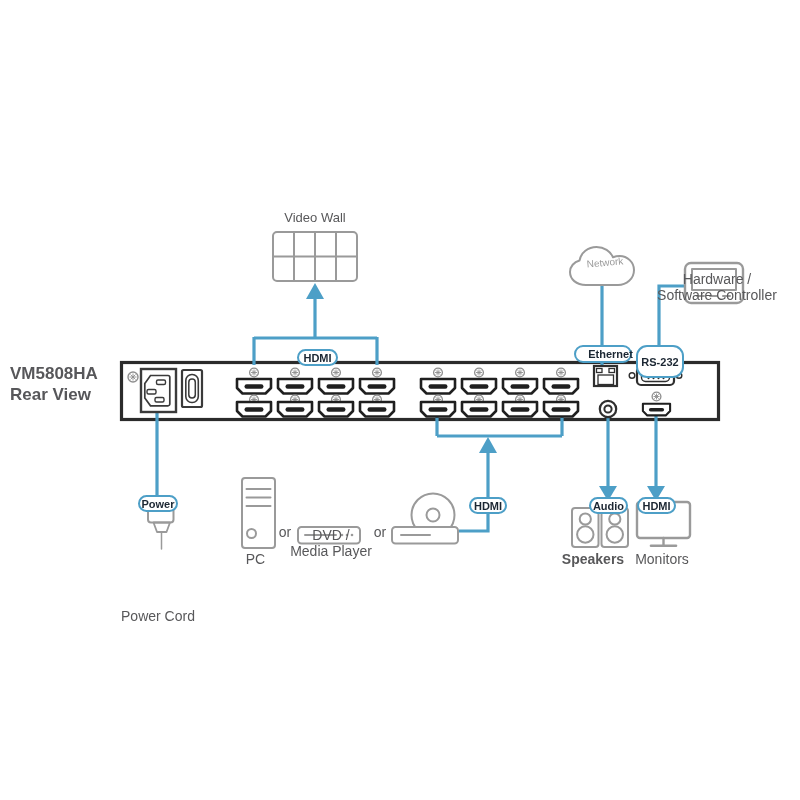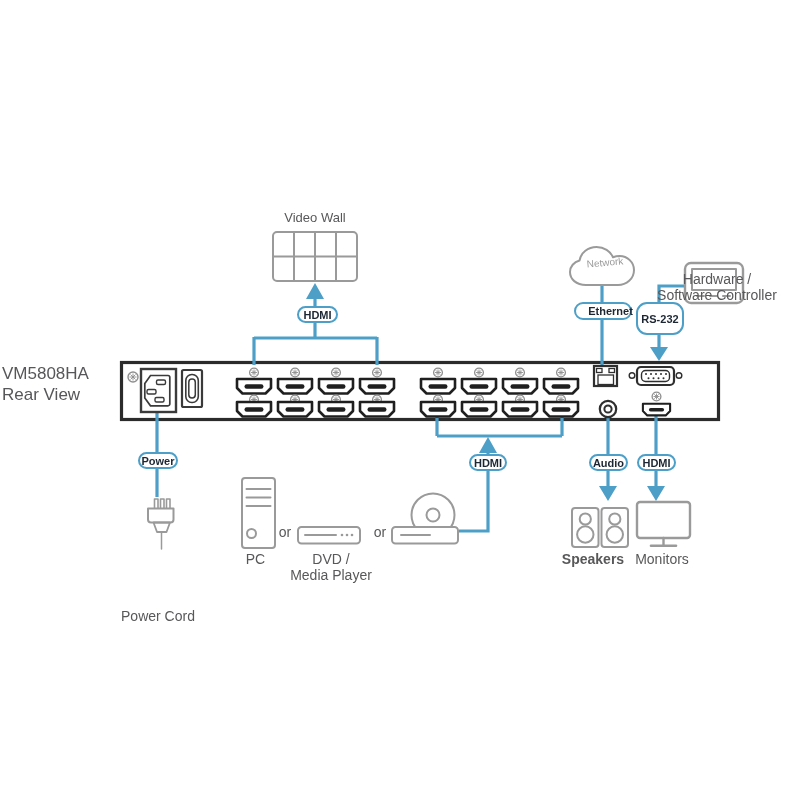--- a/index.html
+++ b/index.html
@@ -3,22 +3,22 @@
 <meta charset="utf-8">
 <style>
   html,body{margin:0;padding:0;}
   body{width:800px;height:800px;background:#ffffff;font-family:"Liberation Sans",sans-serif;}
   #canvas{position:relative;width:800px;height:800px;background:#fff;overflow:hidden;}
   #diagram-svg{position:absolute;left:0;top:0;}
   .lbl{position:absolute;color:#58585a;font-size:14px;line-height:15.5px;text-align:center;}
   .lbl span{display:block;}
   .badge{position:absolute;box-sizing:border-box;background:#fff;border:2.5px solid #4d9fc7;
          border-radius:11px;color:#1c2733;font-size:11px;font-weight:bold;
-         display:flex;align-items:center;justify-content:center;letter-spacing:0px;}
-  .title{position:absolute;left:2px;top:363px;width:110px;color:#57575a;font-size:17px;line-height:21px;text-align:left;}
+         display:flex;align-items:center;justify-content:center;letter-spacing:0px;margin-top:43px;}
+  .title{position:absolute;left:10px;top:363px;width:110px;color:#57575a;font-size:17px;line-height:21px;text-align:left;font-weight:bold;}
   .net-lbl{position:absolute;left:579px;top:257px;width:52px;text-align:center;color:#9a9a9a;font-size:10px;transform:rotate(-5deg);}
 </style>
 </head>
 <body>
 
 <div id="canvas">
 
 <svg id="diagram-svg" width="800" height="800" viewBox="0 0 800 800">
   <defs>
     <g id="hdmi-port">
@@ -217,21 +217,21 @@
 <div class="badge" style="left:574px;top:302px;width:58px;height:18px;padding-left:15px;">Ethernet</div>
 <div class="badge" style="left:636px;top:302px;width:48px;height:33px;">RS-232</div>
 <div class="badge" style="left:138px;top:452px;width:40px;height:17px;">Power</div>
 <div class="badge" style="left:469px;top:454px;width:38px;height:17px;">HDMI</div>
 <div class="badge" style="left:589px;top:454px;width:39px;height:17px;">Audio</div>
 <div class="badge" style="left:637px;top:454px;width:39px;height:17px;">HDMI</div>
 
 <div class="lbl" style="left:108px;top:576px;width:100px;margin-top:33px;">Power Cord</div>
 <div class="lbl" style="left:228px;top:552px;width:55px;">PC</div>
 <div class="lbl" style="left:271px;top:525px;width:28px;">or</div>
-<div class="lbl" style="left:281px;top:552px;width:100px;">
+<div class="lbl" style="left:281px;top:528px;width:100px;">
   <span>DVD /</span>
   <span>Media Player</span>
 </div>
 <div class="lbl" style="left:366px;top:525px;width:28px;">or</div>
 <div class="lbl" style="left:555px;top:552px;width:76px;font-weight:bold;">Speakers</div>
 <div class="lbl" style="left:626px;top:552px;width:72px;">Monitors</div>
 
 </div>
 
 </body></html>

